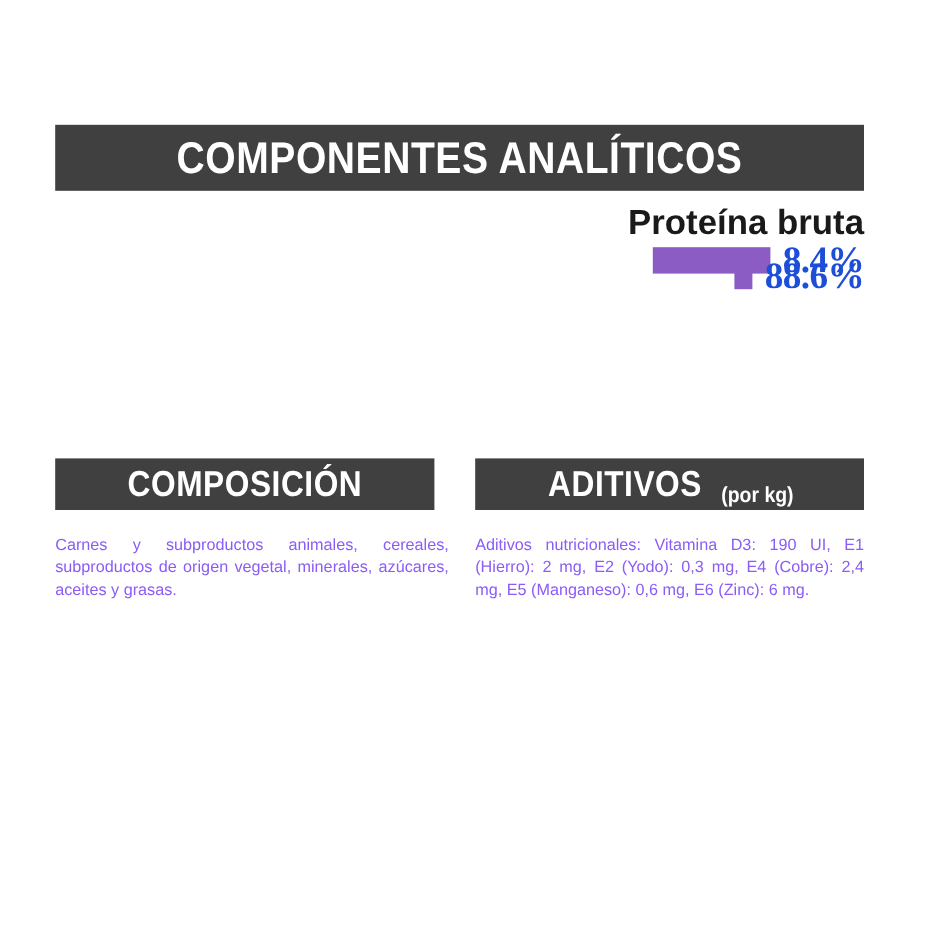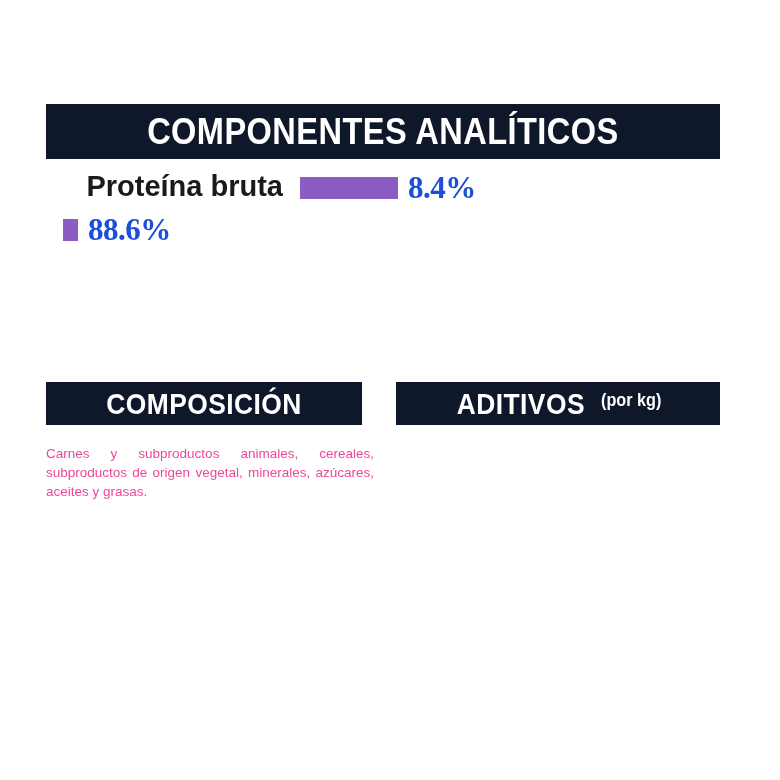--- a/index.html
+++ b/index.html
@@ -17,21 +17,21 @@
 
   .page {
     position: absolute;
     inset: 0;
     background: #ffffff;
   }
 
   
   .banner {
     position: absolute;
-    background: #0f172a;
+    background: #404040;
     display: flex;
     align-items: center;
     justify-content: center;
     box-sizing: border-box;
   }
   .banner-title {
     color: #ffffff;
     font-weight: bold;
     font-family: "Liberation Sans Narrow", "Liberation Sans", sans-serif;
     letter-spacing: 0.5px;
@@ -78,36 +78,37 @@
     transform: scaleX(0.9);
     transform-origin: left center;
     white-space: nowrap;
     margin-left: 7px;
     line-height: 1;
     position: relative;
     top: 2px;
   }
   .banner-inline {
     display: flex;
-    align-items: flex-start;
+    align-items: flex-end;
     justify-content: center;
   }
 
   
   #analytics {
     position: absolute;
     left: 46px;
     top: 172px;
     width: 674px;
   }
   .nutri-row {
     display: flex;
-    align-items: flex-start;
+    align-items: flex-end;
     height: 40px;
     margin-bottom: 2px;
+    flex-direction: column;
   }
   .nutri-label {
     width: 237px;
     text-align: right;
     color: #1a1a1a;
     font-weight: bold;
     font-family: "Liberation Sans Narrow", "Liberation Sans", sans-serif;
     font-size: 29px;
     line-height: 1;
     white-space: nowrap;
@@ -134,21 +135,21 @@
     font-size: 31px;
     font-family: Liberation Serif, serif;
     line-height: 1;
     white-space: nowrap;
     letter-spacing: -0.5px;
   }
 
   
   .text-block {
     position: absolute;
-    color: #ec4899;
+    color: #8b5cf6;
     font-size: 13.5px;
     line-height: 19px;
     text-align: justify;
     font-family: "Liberation Sans", sans-serif;
   }
   #text-composition {
     left: 46px;
     top: 444px;
     width: 328px;
   }
@@ -201,20 +202,21 @@
   </div>
 
   <div class="banner" id="banner-additives">
     <div class="banner-inline">
       <span class="banner-title">ADITIVOS</span>
       <span class="banner-sub">(por kg)</span>
     </div>
   </div>
 
   <div class="text-block" id="text-composition">Carnes y subproductos animales, cereales, subproductos de origen vegetal, minerales, azúcares, aceites y grasas.</div>
+  <div class="text-block" id="text-additives">Aditivos nutricionales: Vitamina D3: 190 UI, E1 (Hierro): 2 mg, E2 (Yodo): 0,3 mg, E4 (Cobre): 2,4 mg, E5 (Manganeso): 0,6 mg, E6 (Zinc): 6 mg.</div>
 
   <div id="footer">
     
     
     
   </div>
 
 </div>
 
 </body></html>

